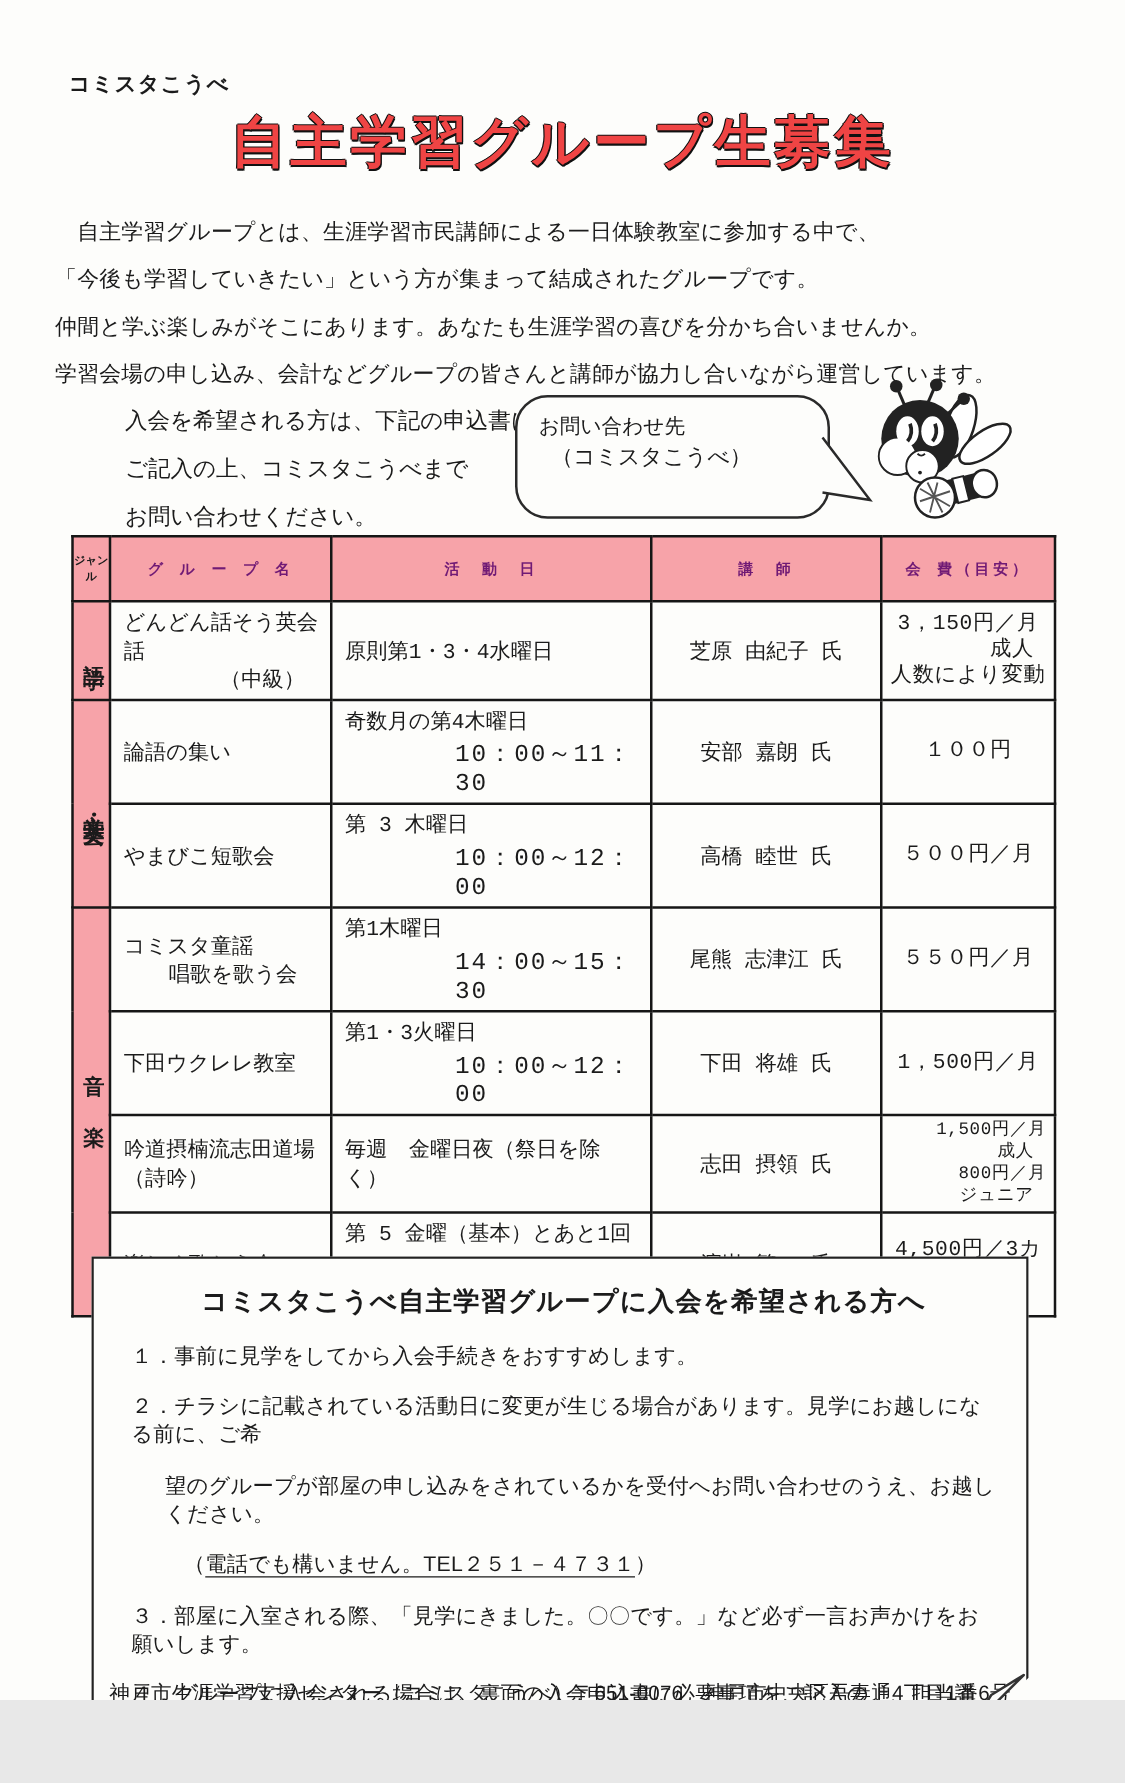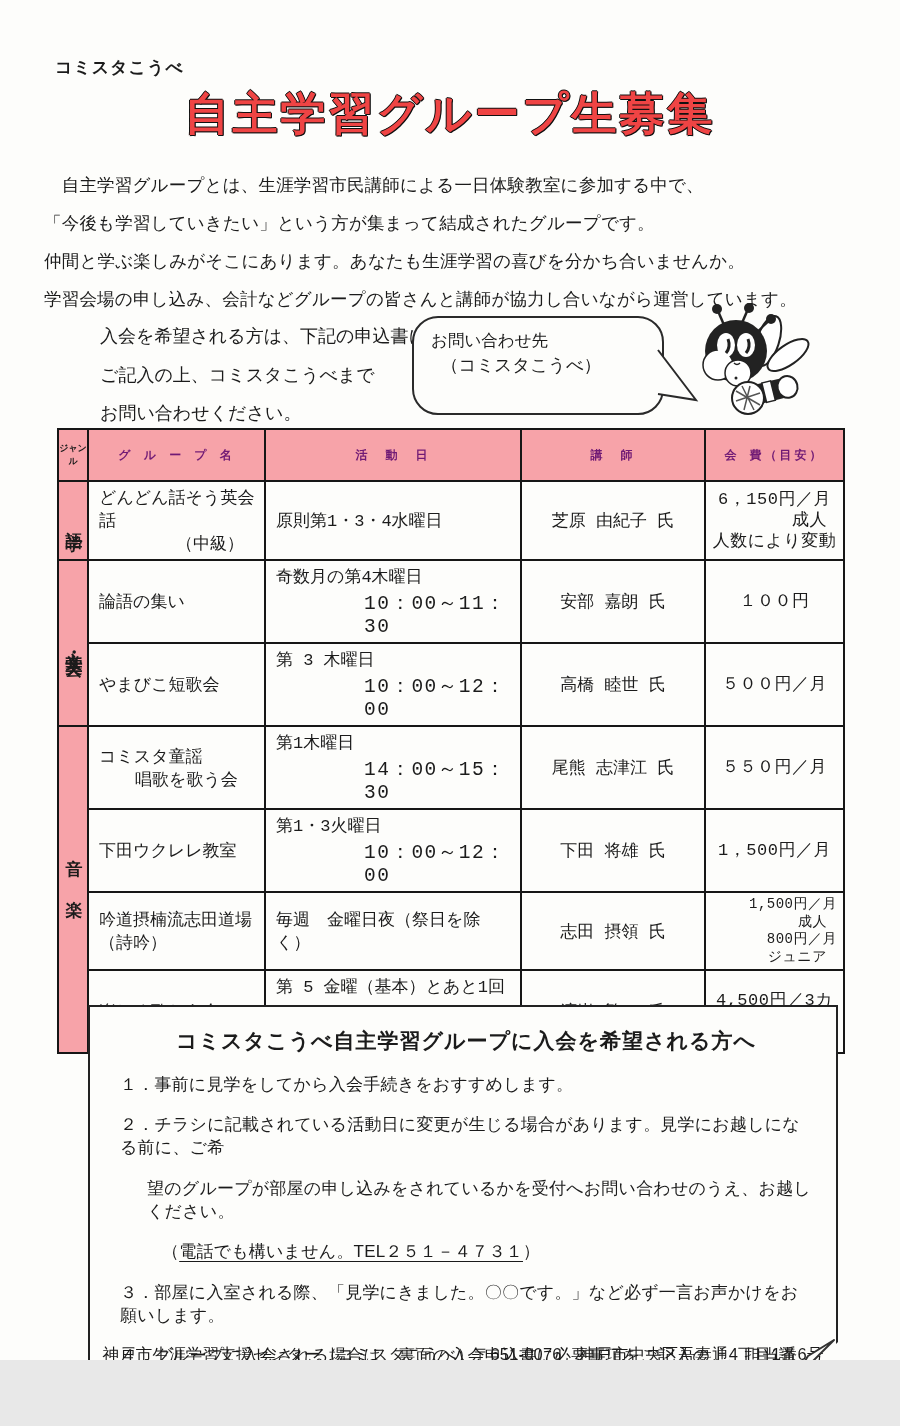--- a/index.html
+++ b/index.html
@@ -79,21 +79,21 @@
   .g-line2.indent { padding-left:40px; }
   .day-line1 { padding-left:4px; }
   .day-line2 { padding-left:92px; font-size:19.5px; letter-spacing:1.5px; margin-top:1px; }
   td.teacher { text-align:center; }
   td.fee { padding:3px 6px; }
   .fee-line { text-align:center; font-size:17px; line-height:1.25; letter-spacing:0.5px; }
   .fee-line.right { text-align:right; padding-right:10px; }
   tr.r6 .fee-line { font-size:14px;text-align:right; }
   
   .notice {
-    position:absolute; left:88px; top:1005px; width:750px; height:383px;
+    position:absolute; left:73px; top:1005px; width:750px; height:383px;
     border:2.5px solid #222; background:#fdfdfb;
     clip-path:polygon(0 0,100% 0,100% calc(100% - 46px),calc(100% - 46px) 100%,0 100%);
     padding:20px 24px 0 30px;
   }
   .notice-title {
     text-align:center; font-size:21px; font-weight:600; letter-spacing:1px;
     margin-bottom:4px;
   }
   .notice-line { font-size:17px; margin-top:17.5px; letter-spacing:0.2px; }
   .notice-line.ind1 { padding-left:27px; }
@@ -190,21 +190,21 @@
           <td class="genre g0" rowspan="1"><span>語学</span></td>
           <td class="cell">
             <div class="g-line1">どんどん話そう英会話</div>
             <div class="g-line2 right">（中級）</div>
           </td>
           <td class="cell">
             <div class="day-line1">原則第1・3・4水曜日</div>
           </td>
           <td class="cell teacher">芝原 由紀子 氏</td>
           <td class="cell fee">
-            <div class="fee-line">6，150円／月</div>
+            <div class="fee-line">3，150円／月</div>
             <div class="fee-line right">成人</div>
             <div class="fee-line">人数により変動</div>
           </td>
         </tr>
         <tr class="r2">
           <td class="genre g1" rowspan="2"><span>文学・文芸</span></td>
           <td class="cell">
             <div class="g-line1">論語の集い</div>
           </td>
           <td class="cell">

